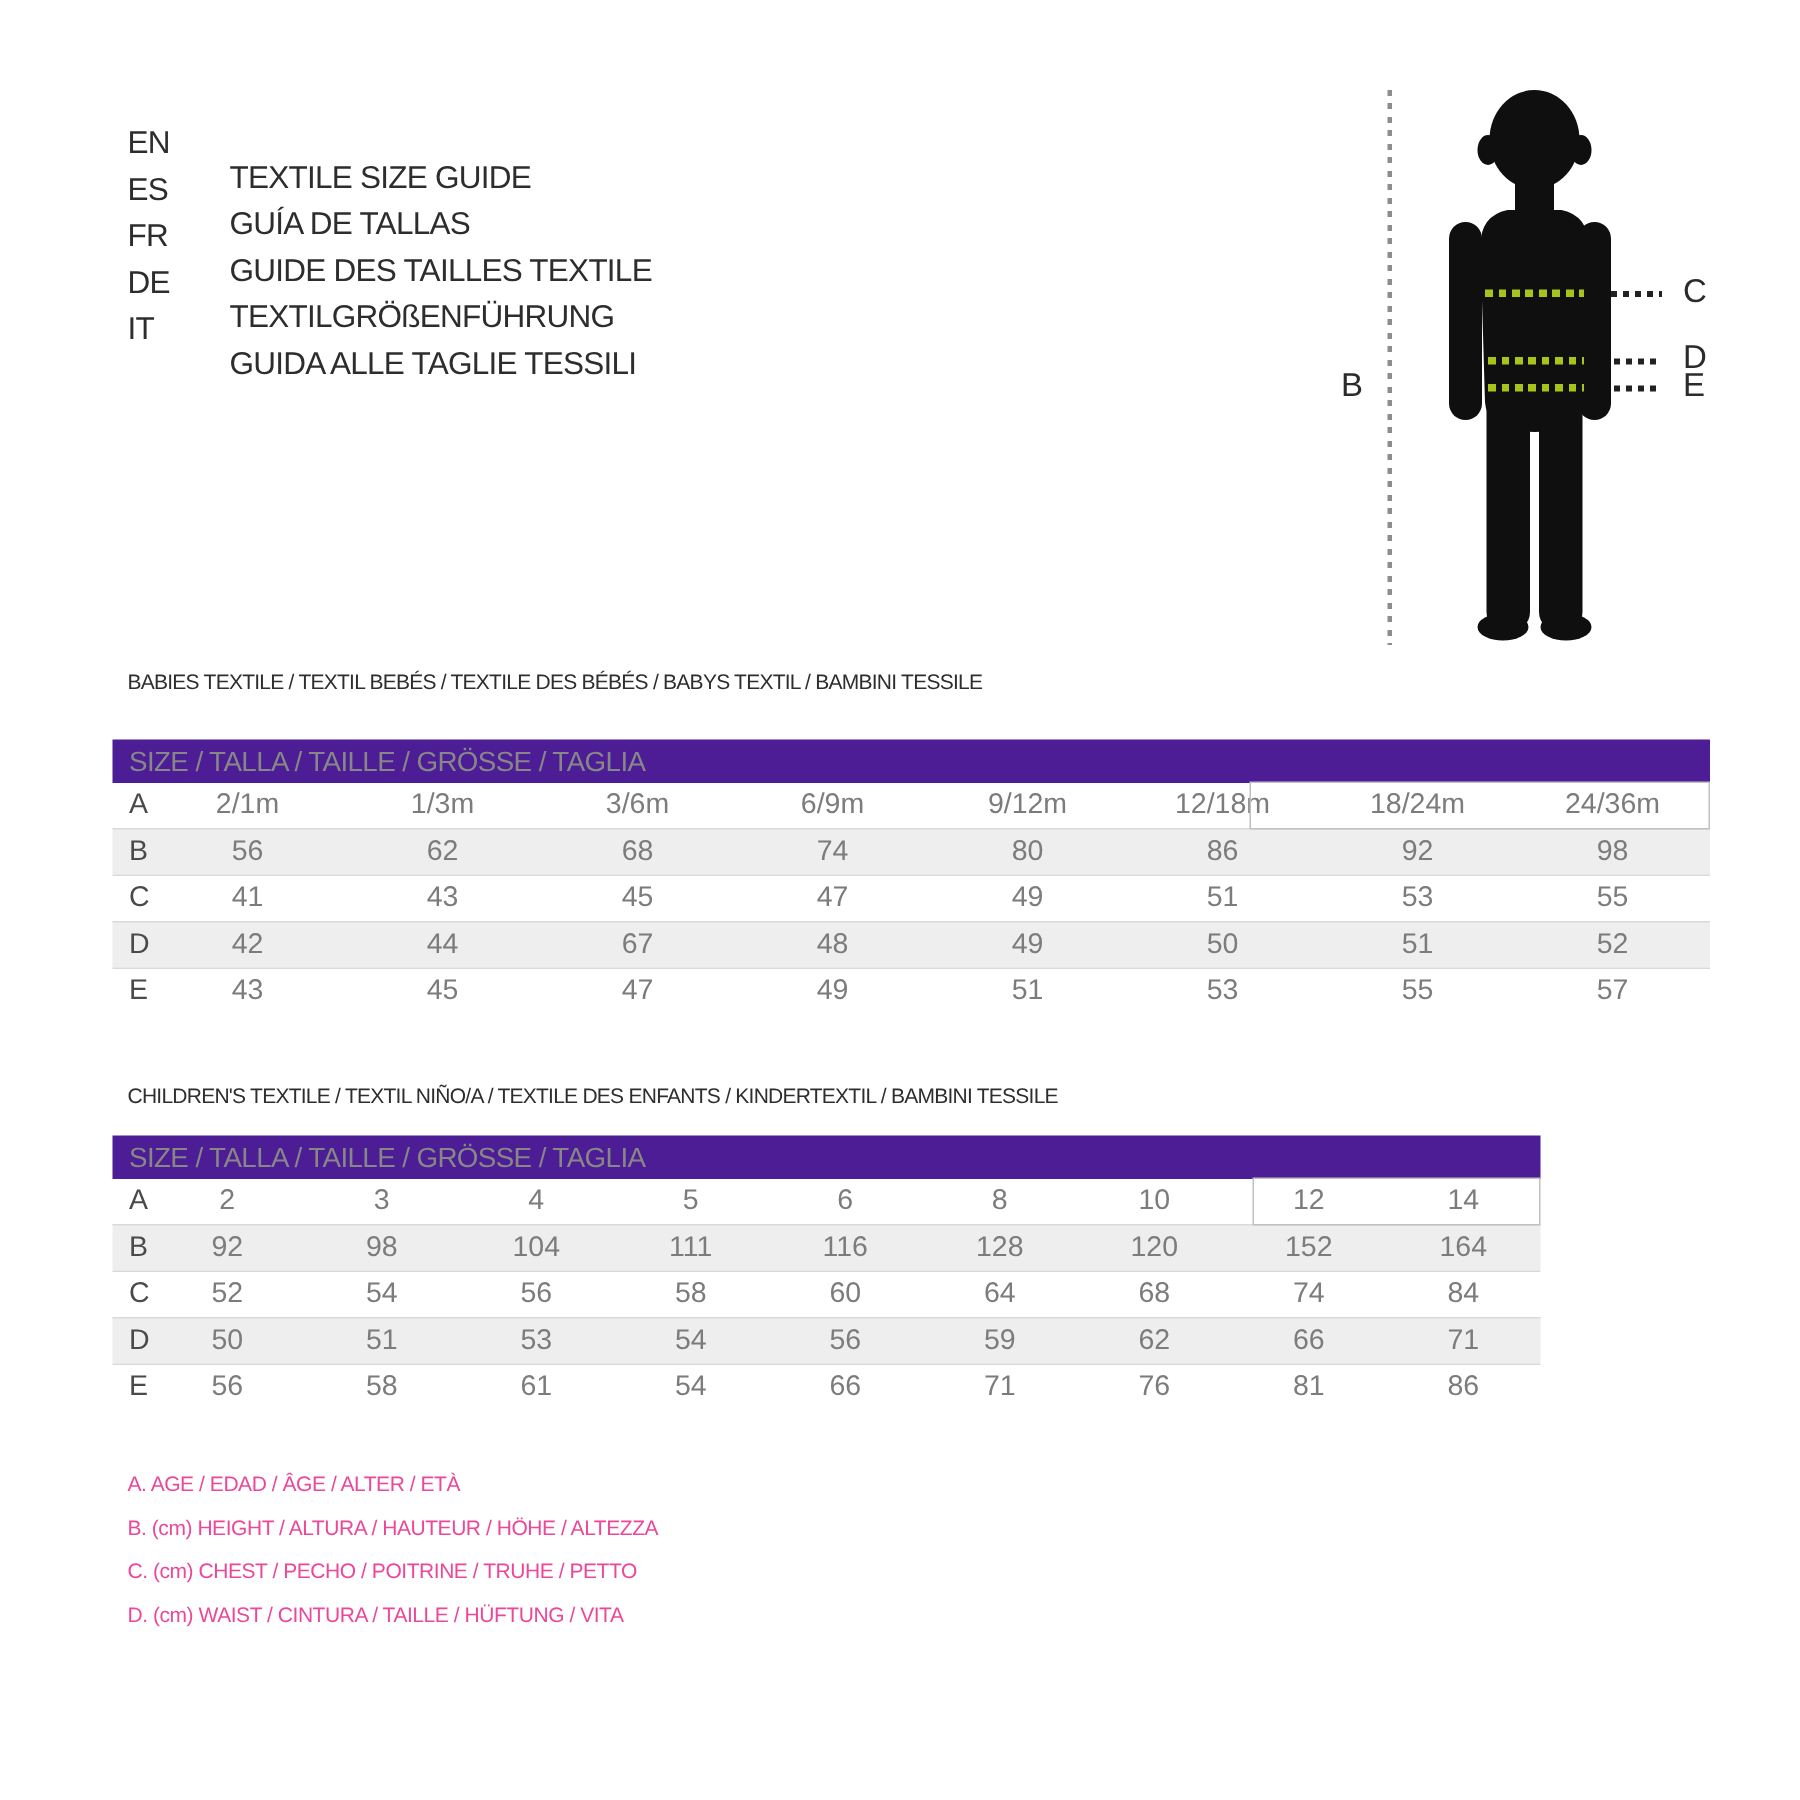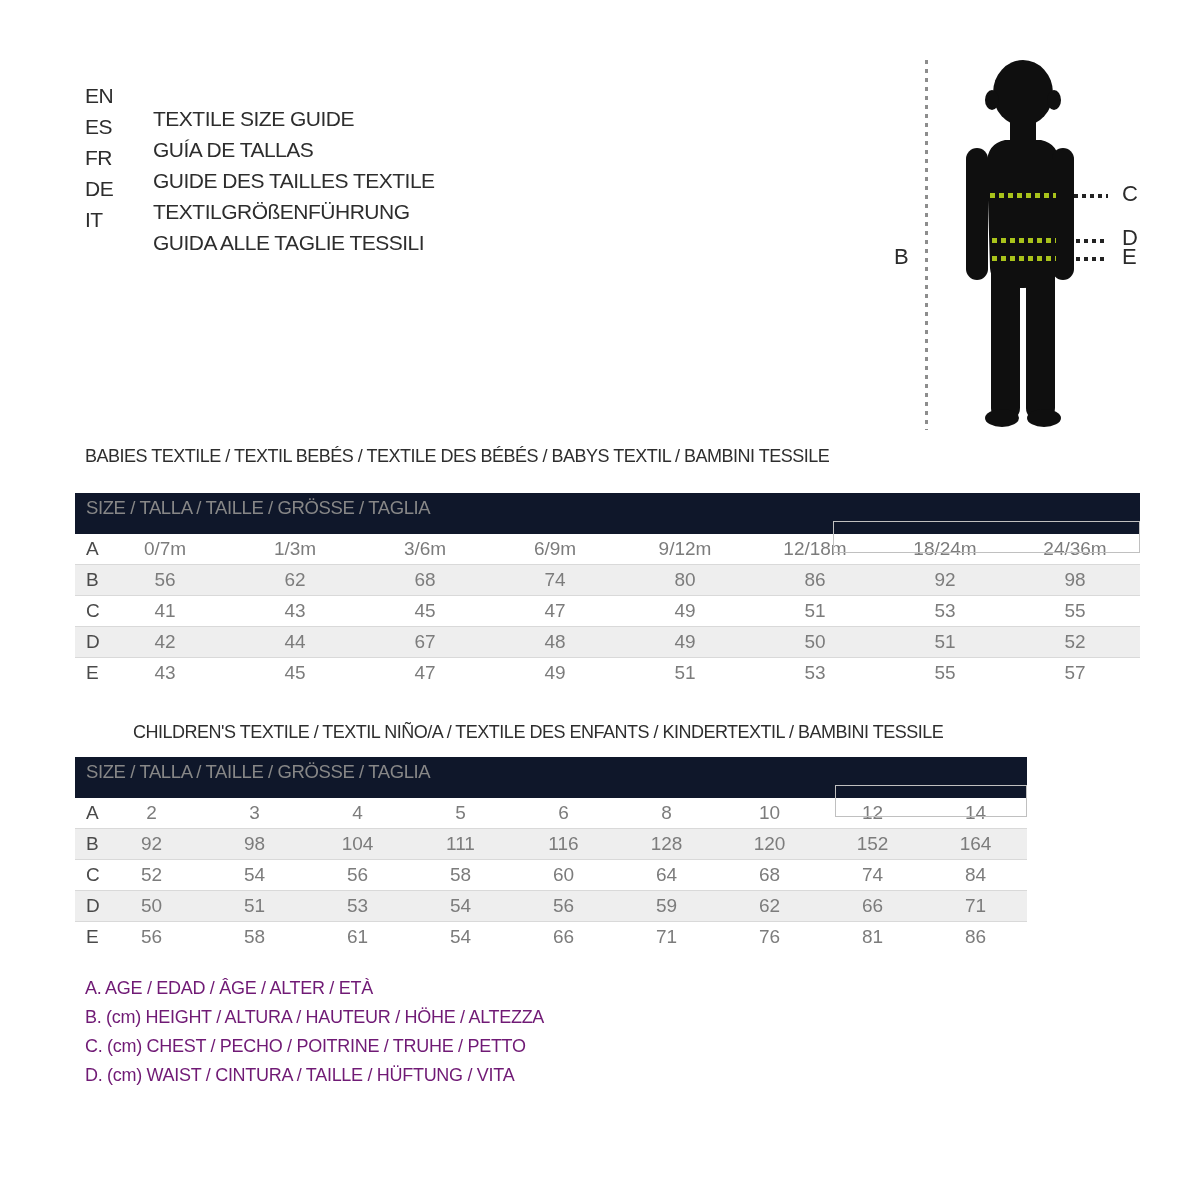--- a/index.html
+++ b/index.html
@@ -31,49 +31,49 @@
   .dot-green { height:5px; background-image:repeating-linear-gradient(90deg,#a9c31b 0 5px,transparent 5px 9px); }
   .dot-black { height:4px; background-image:repeating-linear-gradient(90deg,#222222 0 4px,transparent 4px 8px); }
   .c-green { left:112px; top:141px; width:66px; }
   .c-black { left:196px; top:142px; width:34px; }
   .d-green { left:114px; top:186px; width:64px; }
   .d-black { left:198px; top:187px; width:32px; }
   .e-green { left:114px; top:204px; width:64px; }
   .e-black { left:198px; top:205px; width:32px; }
 
   
-  .section-title { position:absolute; left:85px; font-size:18px; letter-spacing:-0.5px; white-space:nowrap; color:#2e2e2e; }
+  .section-title { position:absolute; left:85px; font-size:14px; letter-spacing:-0.5px; white-space:nowrap; color:#2e2e2e; }
   .babies-title { top:446px; }
-  .children-title { top:722px;margin-left:48px; }
+  .children-title { top:722px; }
 
   
   .table { position:absolute; background:#ffffff; }
   .babies { left:75px; top:493px; width:1065px; }
   .children { left:75px; top:757px; width:952px; }
   .thead {
-    height:41px; line-height:29px; background:#0f172a; color:#878787;
+    height:29px; line-height:29px; background:#4c1d95; color:#878787;
     font-size:18.5px; padding-left:11px; letter-spacing:-0.4px;
   }
   .trow { display:grid; height:30px; align-items:center; font-size:19px; color:#7c7c7c; border-top:1px solid #d9d9d9; }
   .trow.first { border-top:none; }
   .babies .trow { grid-template-columns:25px repeat(8,1fr); }
   .children .trow { grid-template-columns:25px repeat(9,1fr); }
   .trow.stripe { background:#eeeeee; }
   .tlabel { color:#4a4a4a; padding-left:11px; }
   .tcell { text-align:center; }
   .hl {
     position:absolute; top:28px; height:32px; right:0; box-sizing:border-box;
     border:1px solid #c0c0c0; background:transparent; pointer-events:none;
   }
   .babies .hl { left:71.2%; }
   .children .hl { left:79.8%; }
 
   
   .legend { position:absolute; left:85px; top:974px; }
-  .legend-line { height:29px; display:flex; align-items:center; font-size:18px; letter-spacing:-0.3px; white-space:nowrap; color:#701a75; }
+  .legend-line { height:29px; display:flex; align-items:center; font-size:14px; letter-spacing:-0.3px; white-space:nowrap; color:#ec4899; }
 </style>
 </head>
 <body>
 
 <div class="canvas">
 
   <div class="langs">
     <div class="lang-row">
       <span class="lang-code">EN</span>
       <span class="lang-label">TEXTILE SIZE GUIDE</span>
@@ -129,21 +129,21 @@
     <div class="m-label lbl-e">E</div>
   </div>
 
   <div class="section-title babies-title">BABIES TEXTILE / TEXTIL BEBÉS / TEXTILE DES BÉBÉS / BABYS TEXTIL / BAMBINI TESSILE</div>
 
   <div class="table babies">
     <div class="thead">SIZE / TALLA / TAILLE / GRÖSSE / TAGLIA</div>
 
     <div class="trow first">
       <span class="tlabel">A</span>
-      <span class="tcell">0/7m</span>
+      <span class="tcell">2/1m</span>
       <span class="tcell">1/3m</span>
       <span class="tcell">3/6m</span>
       <span class="tcell">6/9m</span>
       <span class="tcell">9/12m</span>
       <span class="tcell">12/18m</span>
       <span class="tcell">18/24m</span>
       <span class="tcell">24/36m</span>
     </div>
     <div class="trow stripe">
       <span class="tlabel">B</span>

